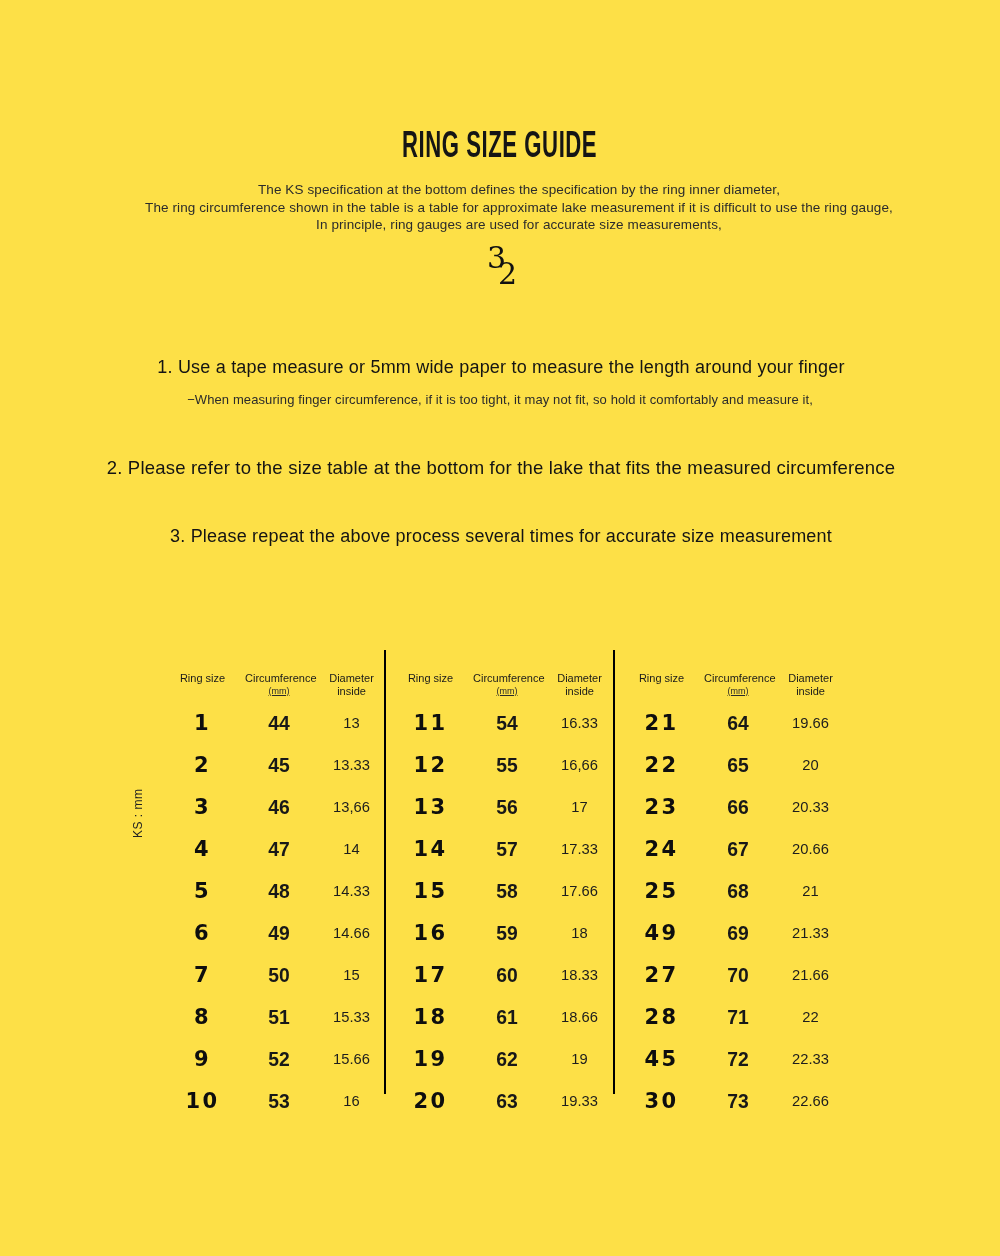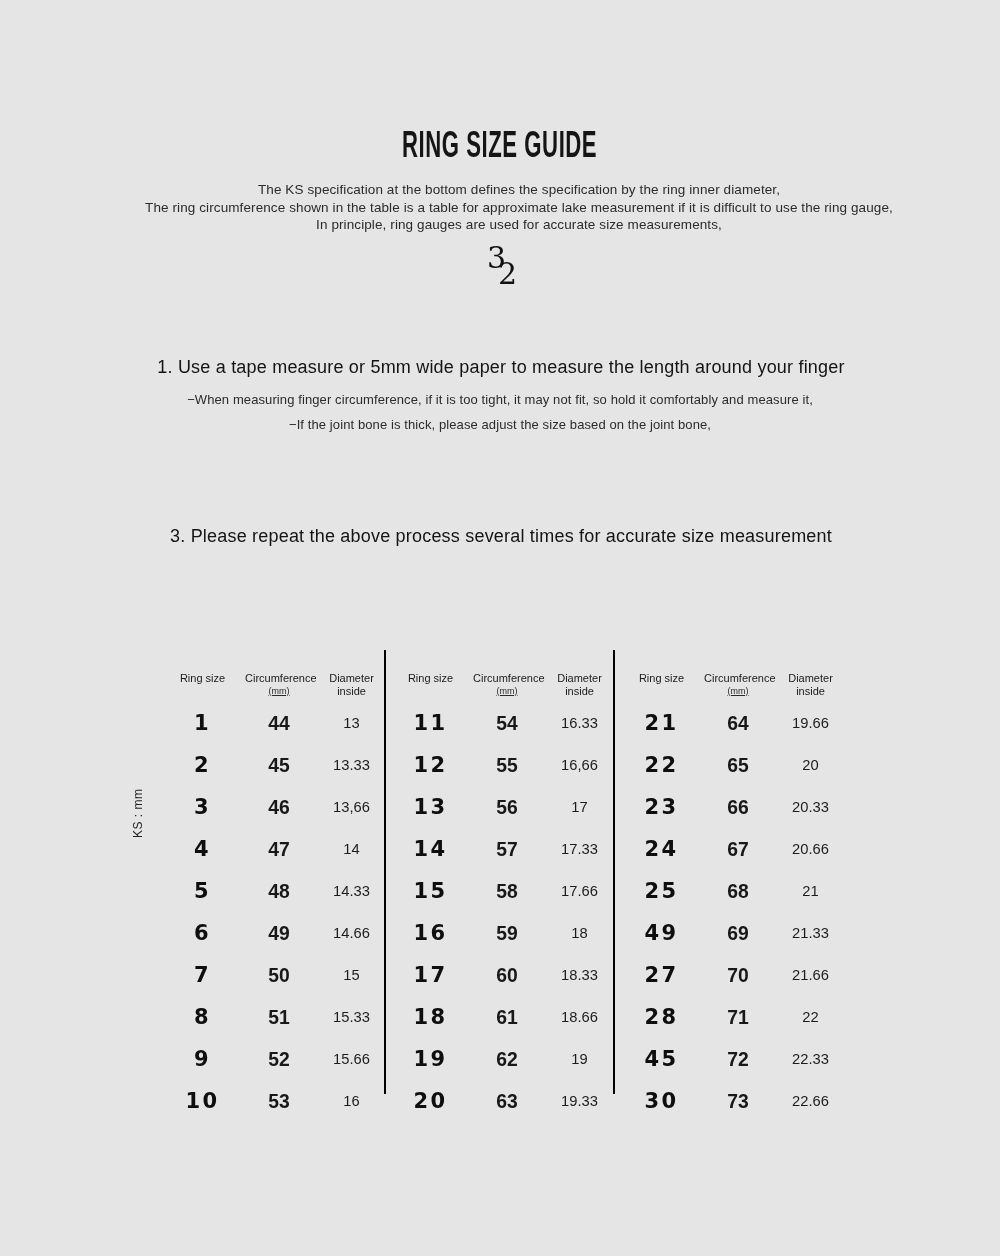--- a/index.html
+++ b/index.html
@@ -1,20 +1,20 @@
 <!DOCTYPE html>
 <html><head>
 <meta charset="utf-8">
 <style>
   * { margin:0; padding:0; box-sizing:border-box; }
   html,body { background:#ffffff; }
   .page {
     position:relative;
     width:1000px; height:1256px;
-    background:#e5e5e5;
+    background:#fde047;
     font-family:"Liberation Sans", sans-serif;
     color:#1c1c1c;
     overflow:hidden;
   }
   
   .title {
     position:absolute; top:121px; left:0; width:100%;
     text-align:center; font-weight:700;
   }
   .title span {
@@ -116,21 +116,21 @@
     <div>In principle, ring gauges are used for accurate size measurements,</div>
   </div>
 
   <div class="logo">
     <span class="l-top">3</span>
     <span class="l-bot">2</span>
   </div>
 
   <div class="step s1">1. Use a tape measure or 5mm wide paper to measure the length around your finger</div>
   <div class="subnote sn1">−When measuring finger circumference, if it is too tight, it may not fit, so hold it comfortably and measure it,</div>
-  <div class="subnote sn2">−If the joint bone is thick, please adjust the size based on the joint bone,</div>
+  <div class="step s2">2. Please refer to the size table at the bottom for the lake that fits the measured circumference</div>
   <div class="step s3">3. Please repeat the above process several times for accurate size measurement</div>
 
   <div class="ks-note">KS : mm</div>
 
   <div class="vline v1"></div>
   <div class="vline v2"></div>
 
   <div class="group g1">
     <div class="ghead">
       <div class="h">Ring size</div>

